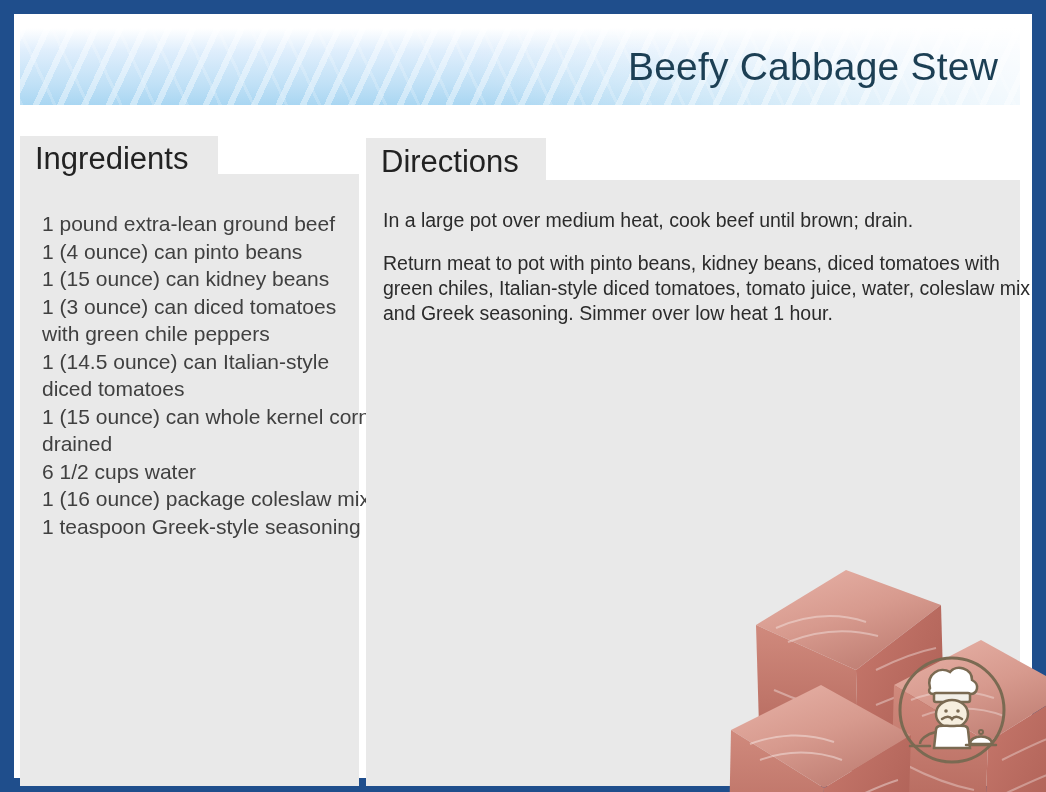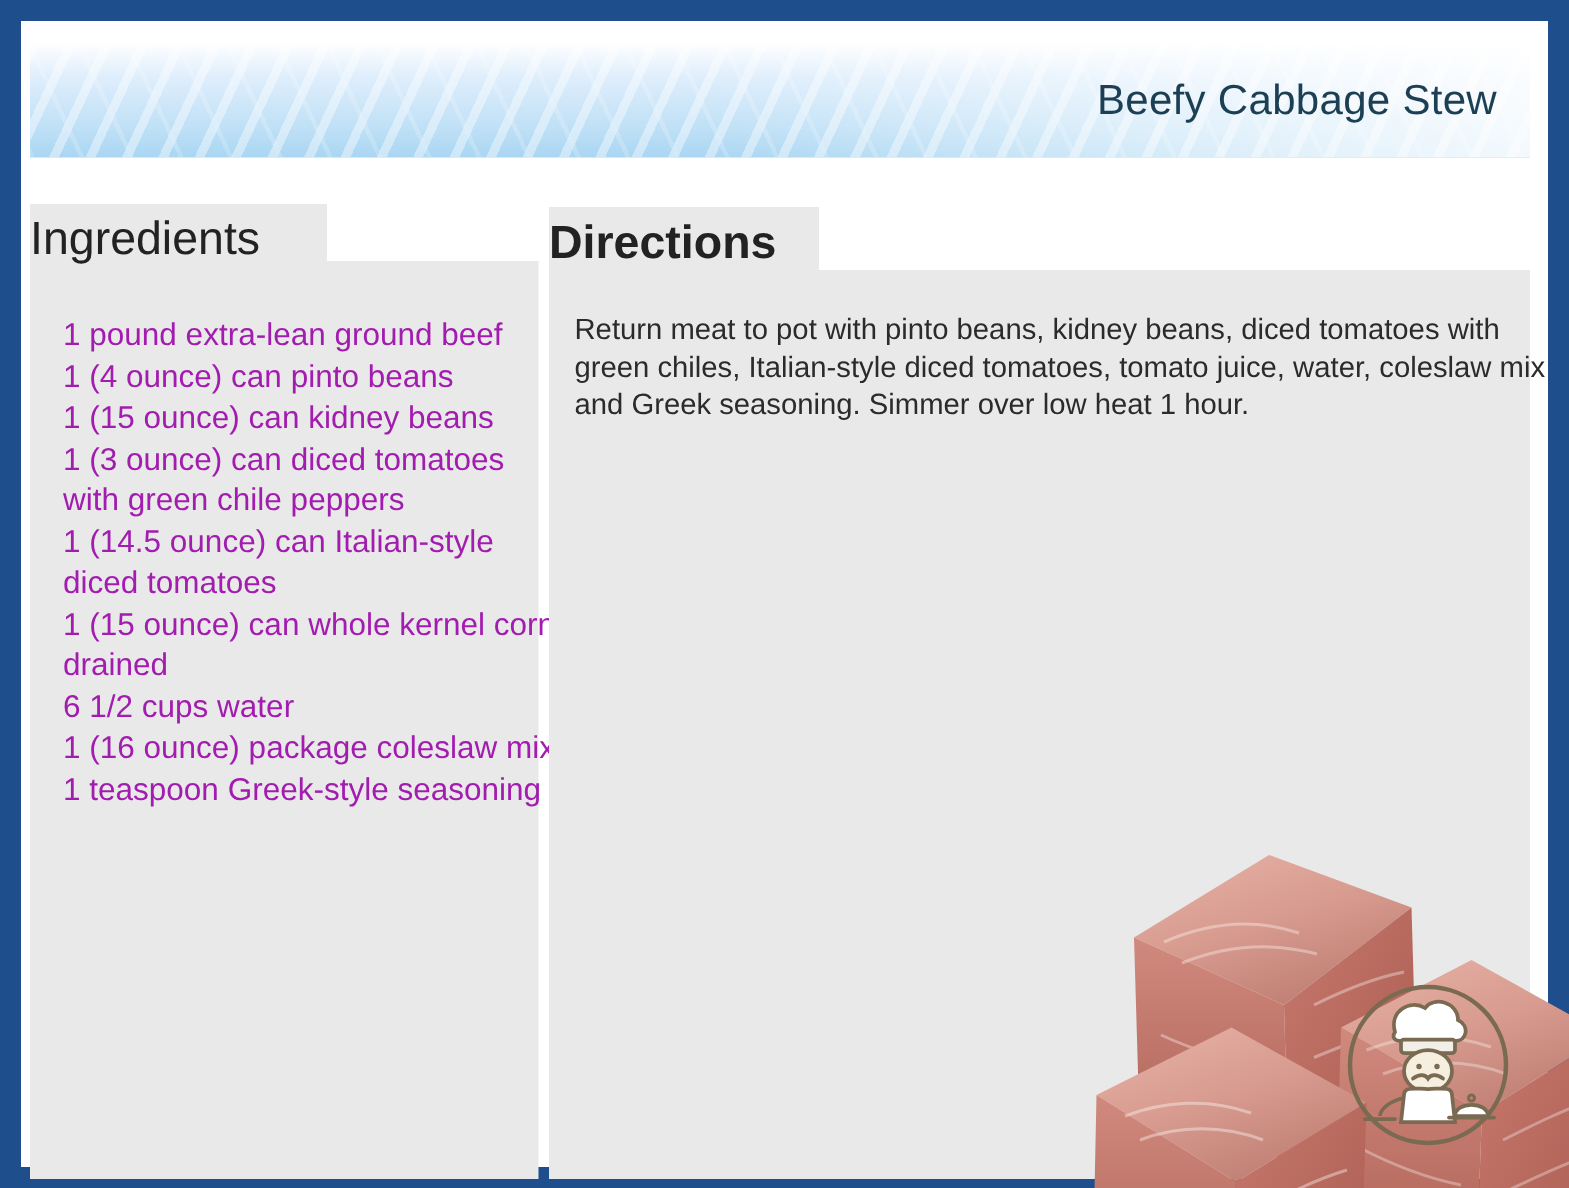--- a/index.html
+++ b/index.html
@@ -45,21 +45,21 @@
     position: absolute;
     right: 0; top: 0; bottom: 0;
     width: 55%;
     background: linear-gradient(90deg, rgba(255,255,255,0) 0%, rgba(255,255,255,0.55) 60%, rgba(255,255,255,0.85) 100%);
   }
   .recipe-title {
     position: absolute;
     right: 22px;
     top: 50%;
     transform: translateY(-50%);
-    font-size: 28px;
+    font-size: 39px;
     color: #1c3f54;
     letter-spacing: 0.2px;
     white-space: nowrap;
   }
 
   
   .ingredients-col {
     position: absolute;
     left: 6px;
     top: 160px;
@@ -75,50 +75,50 @@
     height: 606px;
     background: #e9e9e9;
   }
 
   
   .heading-tab {
     position: absolute;
     background: #e9e9e9;
     display: flex;
     align-items: center;
+    padding-left: 15px;
     box-sizing: border-box;
   }
   .heading-tab .heading-text {
     font-size: 31px;
     color: #222222;
     line-height: 1;
   }
   .tab-ingredients {
     left: 6px;
     top: 122px;
     width: 198px;
     height: 45px;
   }
   .tab-directions {
     left: 352px;
     top: 124px;
     width: 180px;
     height: 46px;
-    font-weight: bold;
   }
 
   
   .ingredients-list {
     position: absolute;
     left: 22px;
     top: 36px;
     width: 336px;
     font-size: 21px;
     line-height: 27.5px;
-    color: #a21caf;
+    color: #404040;
   }
   .ingredients-list .item {
     white-space: normal;
   }
 
   .directions-body {
     position: absolute;
     left: 17px;
     top: 28px;
     width: 648px;
@@ -173,20 +173,21 @@
       <div class="item">1 (14.5 ounce) can Italian-style diced tomatoes</div>
       <div class="item">1 (15 ounce) can whole kernel corn, drained</div>
       <div class="item">6 1/2 cups water</div>
       <div class="item">1 (16 ounce) package coleslaw mix</div>
       <div class="item">1 teaspoon Greek-style seasoning</div>
     </div>
   </div>
 
   <div class="directions-col">
     <div class="directions-body">
+      <p>In a large pot over medium heat, cook beef until brown; drain.</p>
       <p>Return meat to pot with pinto beans, kidney beans, diced tomatoes with green chiles, Italian-style diced tomatoes, tomato juice, water, coleslaw mix and Greek seasoning. Simmer over low heat 1 hour.</p>
     </div>
 
     <div class="meat-photo">
       <svg width="400" height="400" viewBox="0 0 400 400" xmlns="http://www.w3.org/2000/svg">
         <defs>
           <linearGradient id="mTop" x1="0" y1="0" x2="0.6" y2="1">
             <stop offset="0%" stop-color="#e8b3a8"></stop>
             <stop offset="55%" stop-color="#d79a8e"></stop>
             <stop offset="100%" stop-color="#c07f74"></stop>

